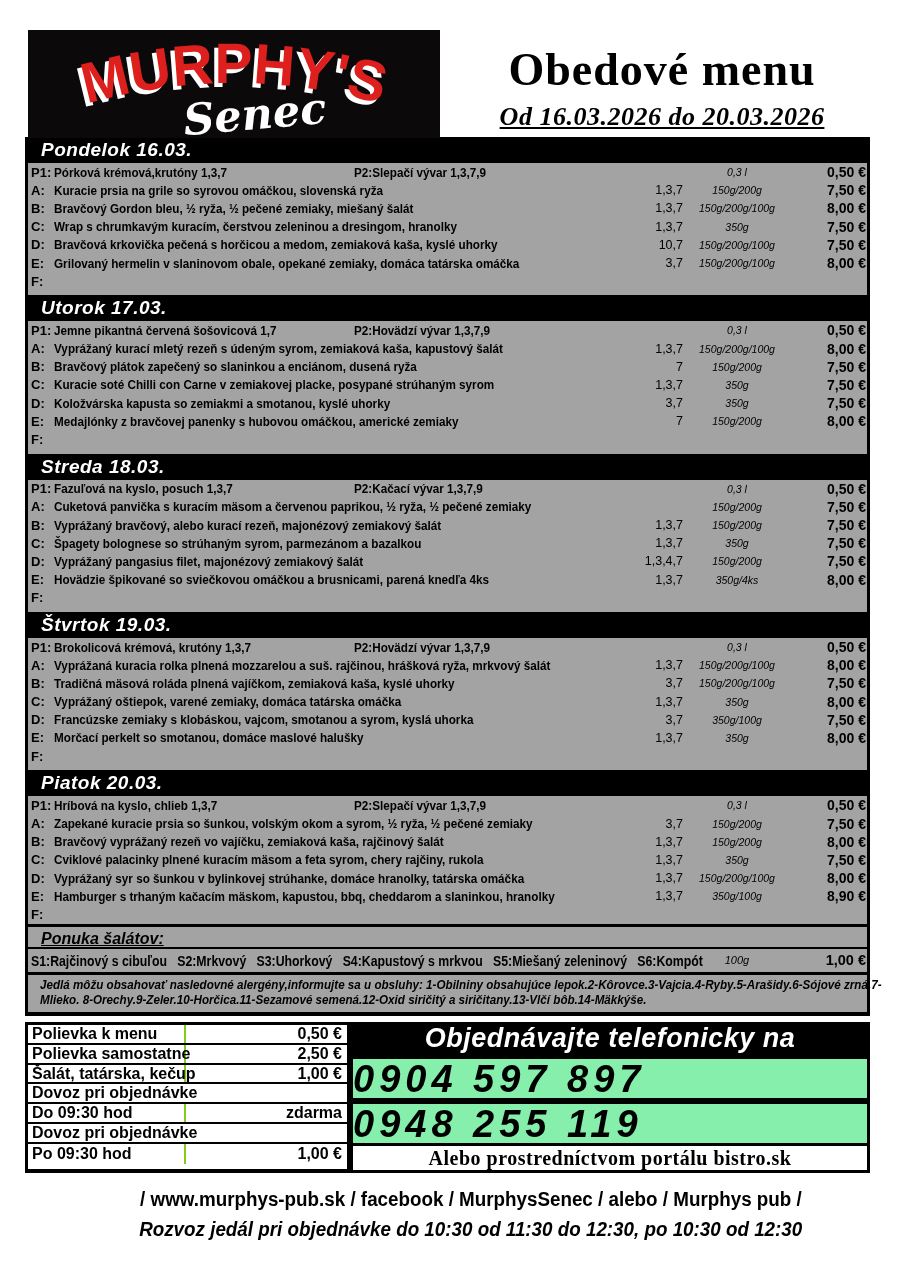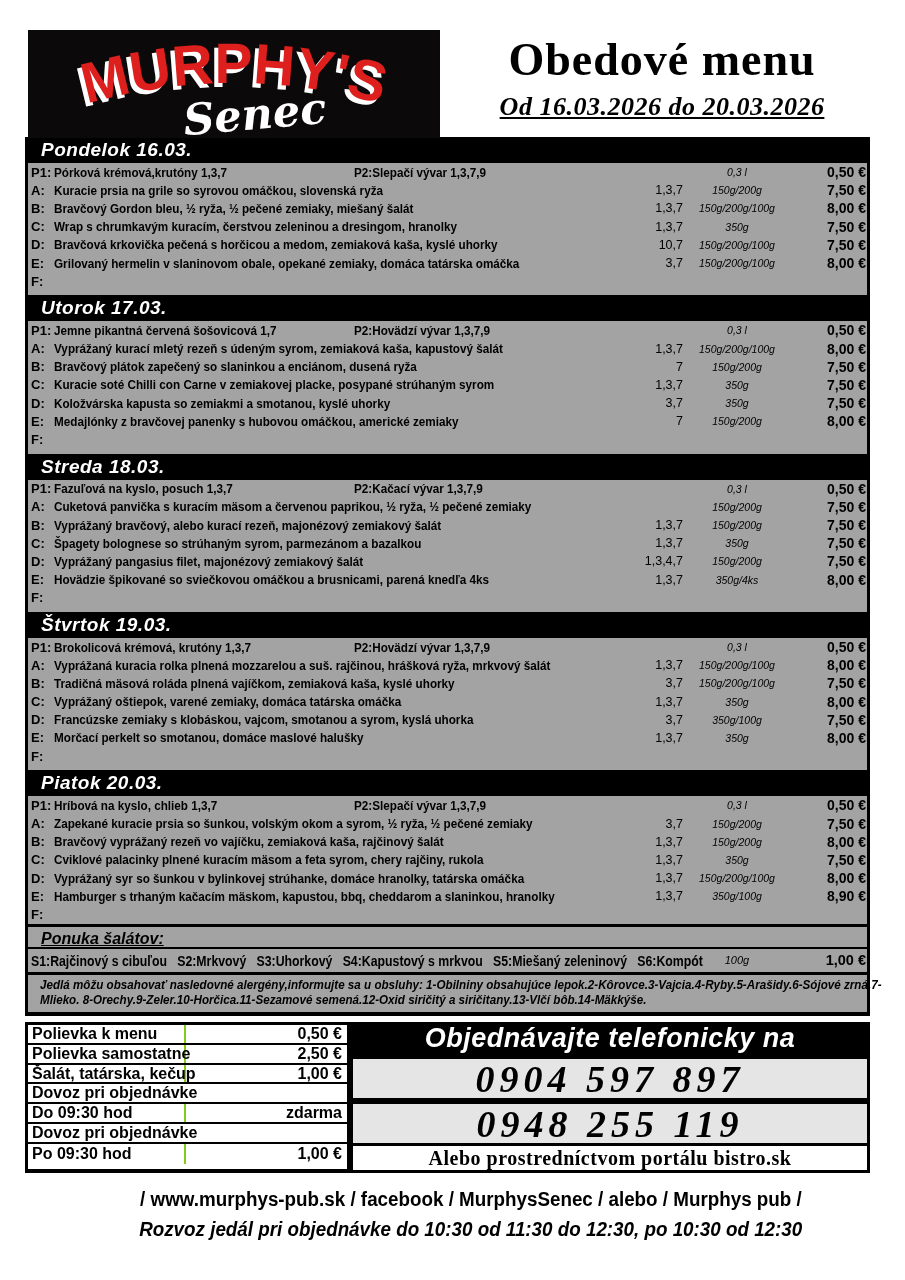--- a/index.html
+++ b/index.html
@@ -4,21 +4,21 @@
 <style>
   * { margin:0; padding:0; box-sizing:border-box; }
   html,body { background:#e8e8e8; }
   .page {
     position:relative; width:905px; height:1280px; background:#ffffff;
     font-family:"Liberation Sans", sans-serif; color:#000; overflow:hidden;
     margin:0 auto;
   }
   
   .logo-box { position:absolute; left:28px; top:30px; width:412px; height:108px; background:#0b0909; z-index:2; }
-  .title-block { position:absolute; left:452px; top:34px; width:420px; text-align:center; }
+  .title-block { position:absolute; left:452px; top:44px; width:420px; text-align:center; }
   .menu-title { font-family:"Liberation Serif", serif; font-weight:700; font-size:46px; line-height:1.15; letter-spacing:1px; }
   .date-range { margin-top:5px; font-family:"Liberation Serif", serif; font-weight:700; font-style:italic; font-size:26px; text-decoration:underline; letter-spacing:.5px; }
 
   
   .menu { position:absolute; left:25px; top:137px; width:845px; border-left:3px solid #000; border-right:3px solid #000; background:#a3a3a3; }
   .day-section + .day-section { margin-top:5px; }
   .day-bar { background:#000; color:#fff; font-style:italic; font-weight:700; font-size:19px; height:26px; line-height:25px; padding-left:13px; letter-spacing:.5px; }
   .menu-row { display:flex; align-items:center; height:18.2px; font-weight:700; font-size:13px; }
   .row-label { width:26px; padding-left:3px; flex:none; }
   .row-text { flex:1; min-width:0; }
@@ -47,21 +47,21 @@
   .bottom { position:absolute; left:25px; top:1022px; width:845px; display:flex; align-items:stretch; }
   .extras-table { width:325px; flex:none; border:3px solid #000; border-bottom:4px solid #000; }
   .extras-row { display:flex; align-items:stretch; height:19.8px; border-bottom:2px solid #000; font-weight:700; font-size:16px; }
   .extras-row:last-child { border-bottom:none; }
   .extras-label { width:158px; flex:none; padding-left:4px; display:flex; align-items:center; border-right:2px solid #84cc16; white-space:nowrap; }
   .extras-row.label-only .extras-label { border-right:none; width:100%; }
   .extras-value { flex:1; text-align:right; padding-right:5px; display:flex; align-items:center; justify-content:flex-end; }
 
   .order-block { flex:1; display:flex; flex-direction:column; }
   .order-heading { background:#000; color:#fff; font-style:italic; font-weight:700; font-size:27px; text-align:center; height:34px; line-height:32px; letter-spacing:.5px; }
-  .phone-box { border:3px solid #000; text-align:center; font-family:Liberation Serif, serif; font-weight:700; font-style:italic; font-size:38px; height:45px; line-height:40px; letter-spacing:5px; background:#e5e5e5; }
+  .phone-box { border:3px solid #000; font-family:Liberation Sans, sans-serif; font-weight:700; font-style:italic; font-size:38px; height:45px; line-height:40px; letter-spacing:5px; background:#86efac; }
   .phone-box + .phone-box { margin-top:0; }
   .alt-box { border:3px solid #000; border-top:none; text-align:center; font-family:"Liberation Serif", serif; font-weight:700; font-size:20px; height:27px; line-height:24px; letter-spacing:.5px; }
 
   
   .footer { position:absolute; left:0; top:1188px; width:100%; text-align:center;padding-left:36px; }
   .footer-line1 { font-weight:700; font-size:20px; display:inline-block; transform:scaleX(.94); transform-origin:center; white-space:nowrap; }
   .footer-line2-wrap { margin-top:7px; }
   .footer-line2 { font-weight:700; font-style:italic; font-size:20px; display:inline-block; transform:scaleX(.94); transform-origin:center; white-space:nowrap; }
 </style>
 </head>

